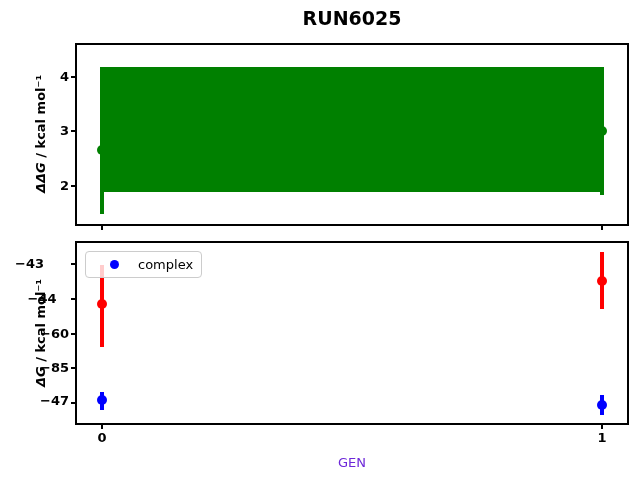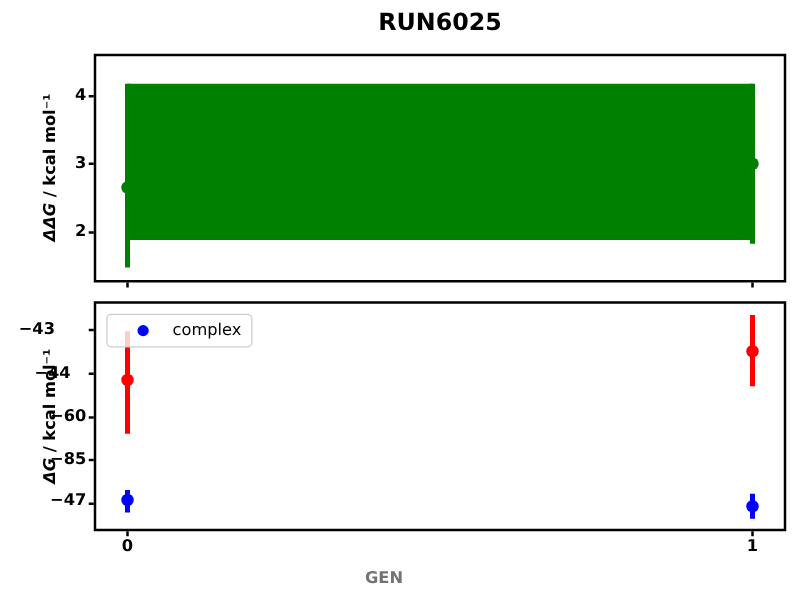--- a/index.html
+++ b/index.html
@@ -37,21 +37,21 @@
     position: absolute; width: 220px; height: 18px; line-height: 18px;
     transform: rotate(-90deg);
     text-align: center; font-size: 13px; font-weight: bold; color: #000;
     white-space: nowrap;
   }
   #ylabel-top { left: -69px; top: 125px; }
   #ylabel-bottom { left: -69px; top: 324px; }
   .math { font-style: italic; }
   .xlabel {
     position: absolute; left: 292px; top: 455px; width: 120px;
-    text-align: left; font-size: 13px; font-weight: bold; color: #737373;
+    text-align: center; font-size: 13px; font-weight: normal; color: #6d28d9;
   }
   .legend {
     position: absolute;
     background: rgba(255,255,255,0.8);
     border: 1px solid #cccccc;
     border-radius: 4px;
     padding: 4px 8px;
     display: flex; flex-direction: column; gap: 2px;
     z-index: 5;
   }

